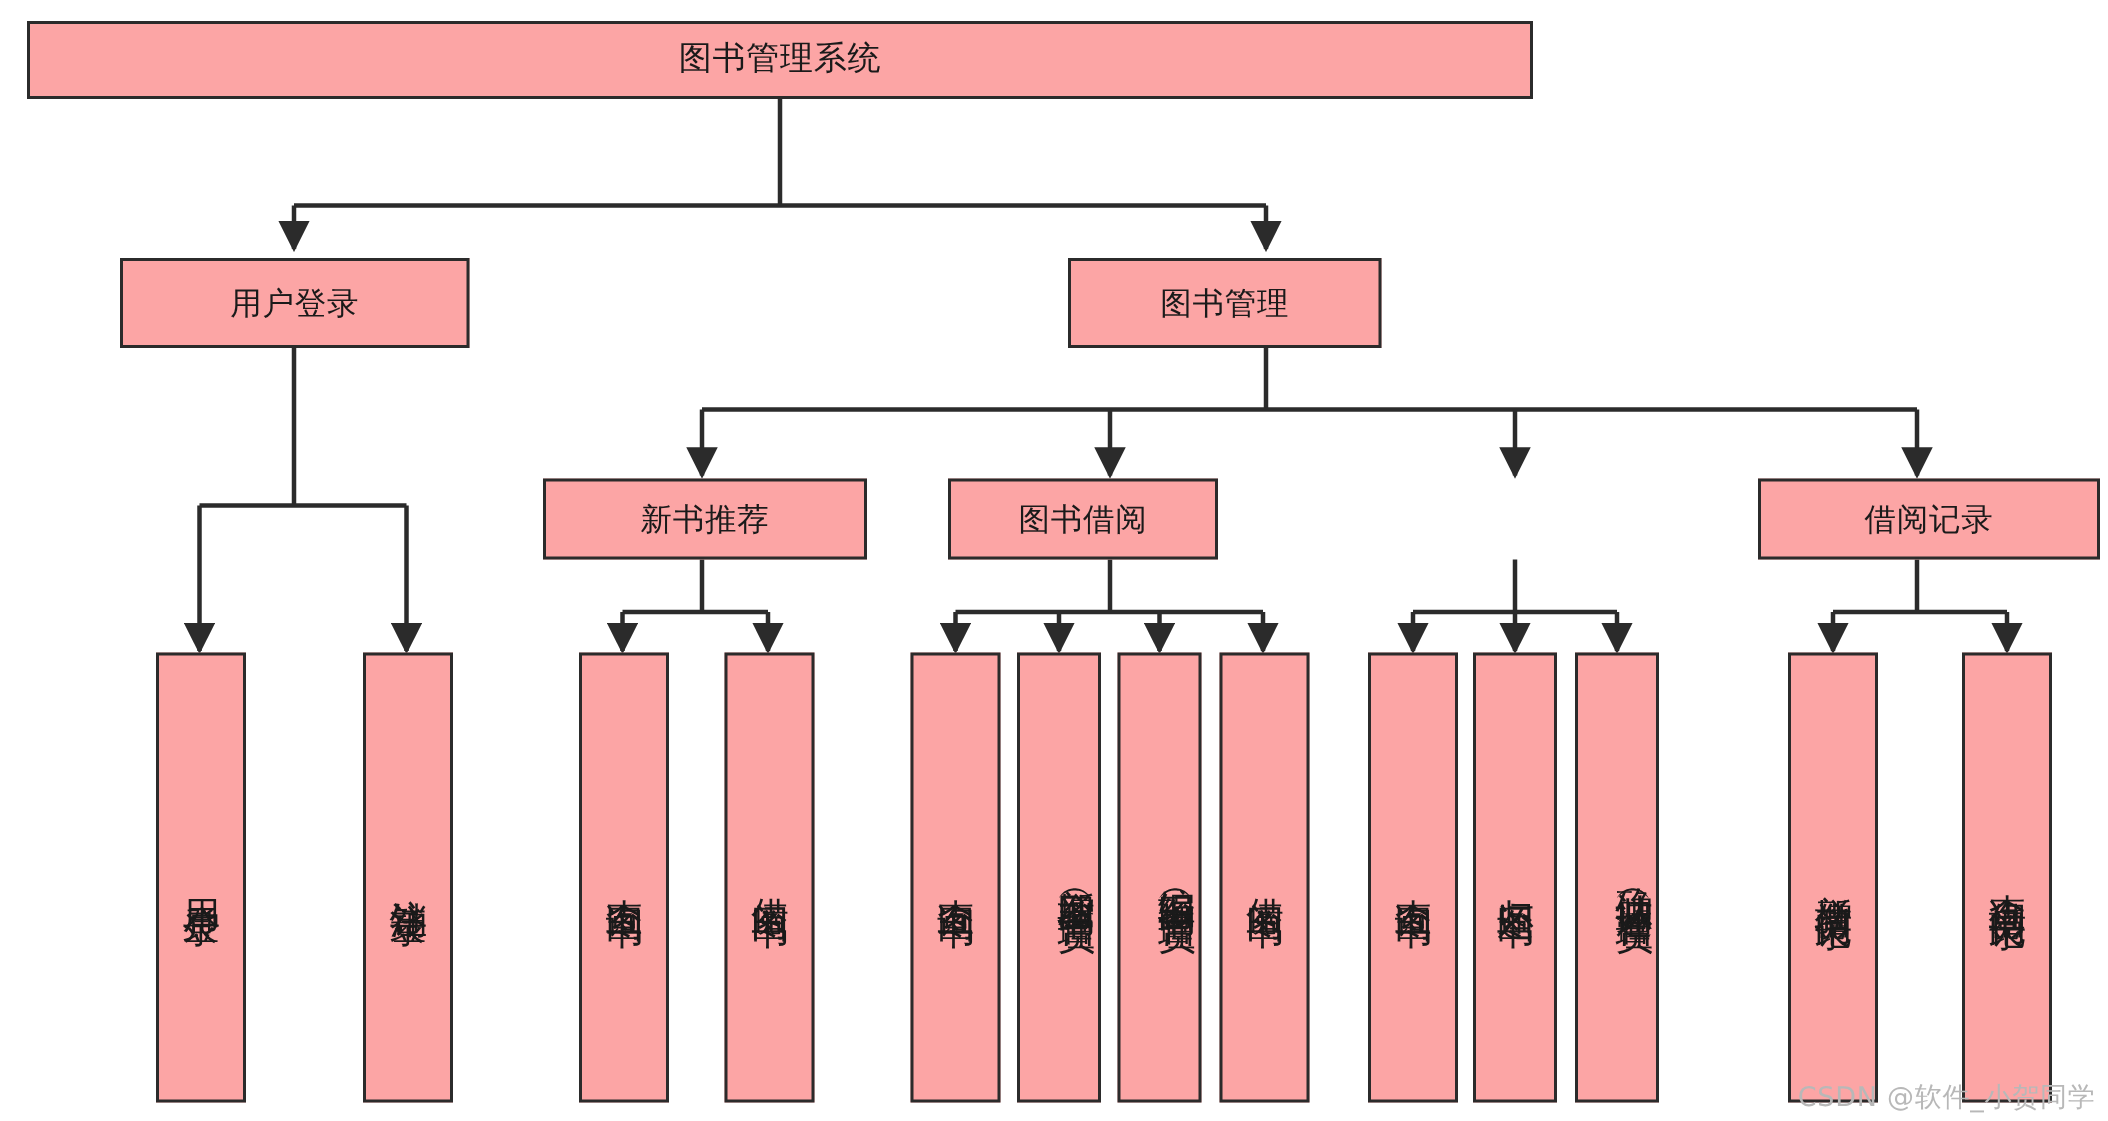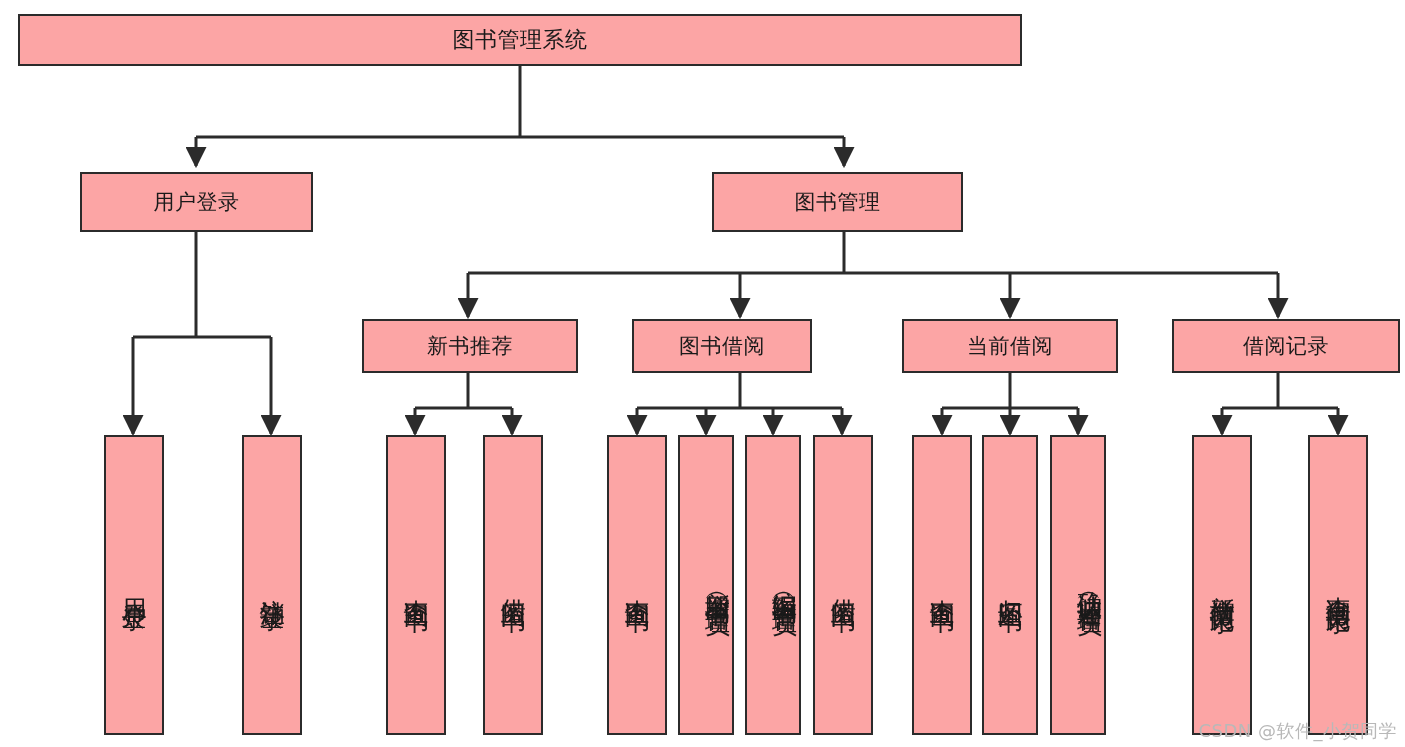--- a/index.html
+++ b/index.html
@@ -132,33 +132,30 @@
     </g>
   </svg>
 
   <div class="node horiz root" style="left:18px; top:14px; width:1004px; height:52px;">
     <span>图书管理系统</span>
   </div>
 
   <div class="node horiz" style="left:80px; top:172px; width:233px; height:60px;">
     <span>用户登录</span>
   </div>
-  <div class="node horiz" style="left:712px; top:172px; width:251px; height:60px;justify-content:center;">
+  <div class="node horiz" style="left:712px; top:172px; width:209px; height:60px;justify-content:center;">
     <span>图书管理</span>
   </div>
 
   <div class="node horiz" style="left:362px; top:319px; width:216px; height:54px;">
     <span>新书推荐</span>
   </div>
   <div class="node horiz" style="left:632px; top:319px; width:180px; height:54px;">
     <span>图书借阅</span>
   </div>
-  <div class="node horiz" style="left:902px; top:319px; width:216px; height:54px;">
-    <span>当前借阅</span>
-  </div>
   <div class="node horiz" style="left:1172px; top:319px; width:228px; height:54px;">
     <span>借阅记录</span>
   </div>
 
   <div class="node vert midalign" style="left:104px; top:435px; width:60px; height:300px;">
     <span class="vlabel">用户登录</span>
   </div>
   <div class="node vert midalign" style="left:242px; top:435px; width:60px; height:300px;">
     <span class="vlabel">注销登录</span>
   </div>

